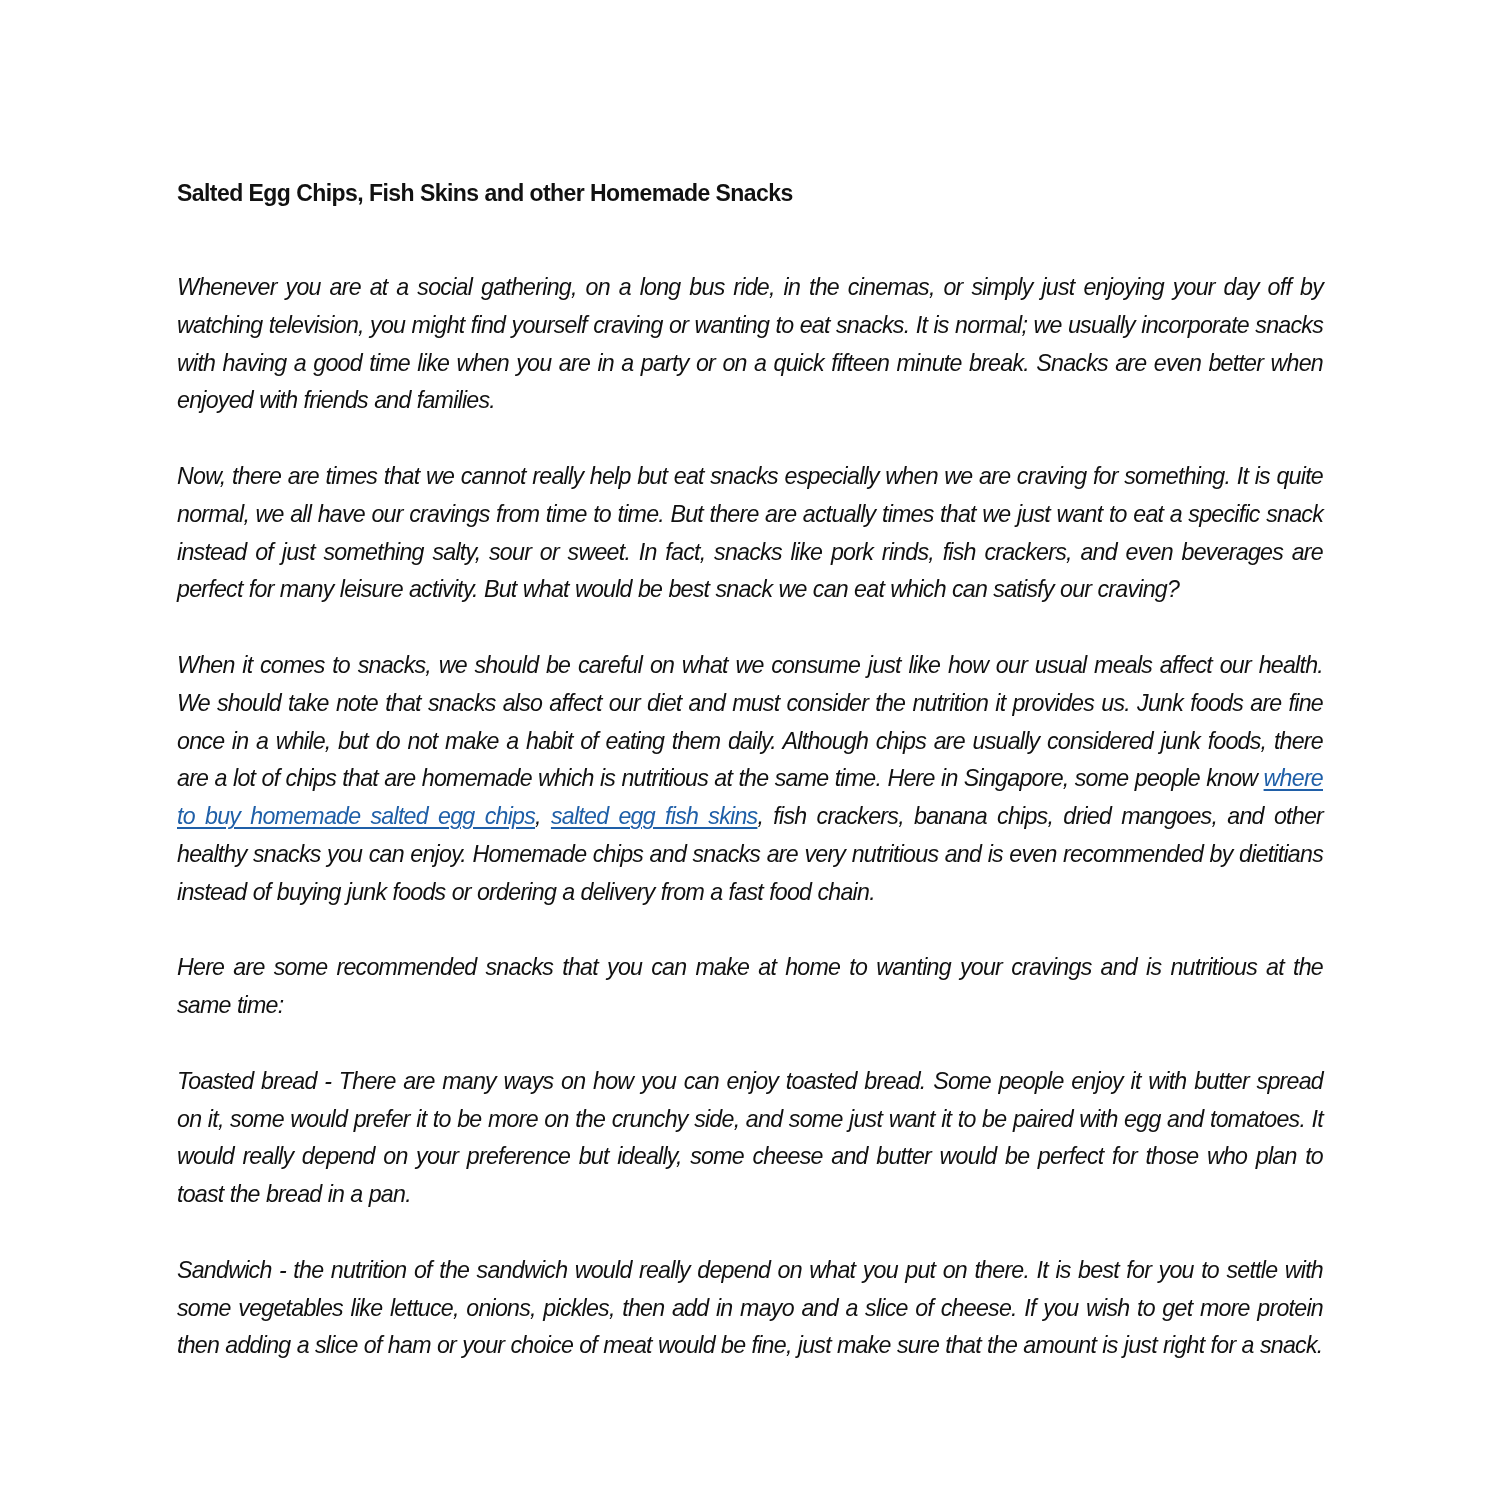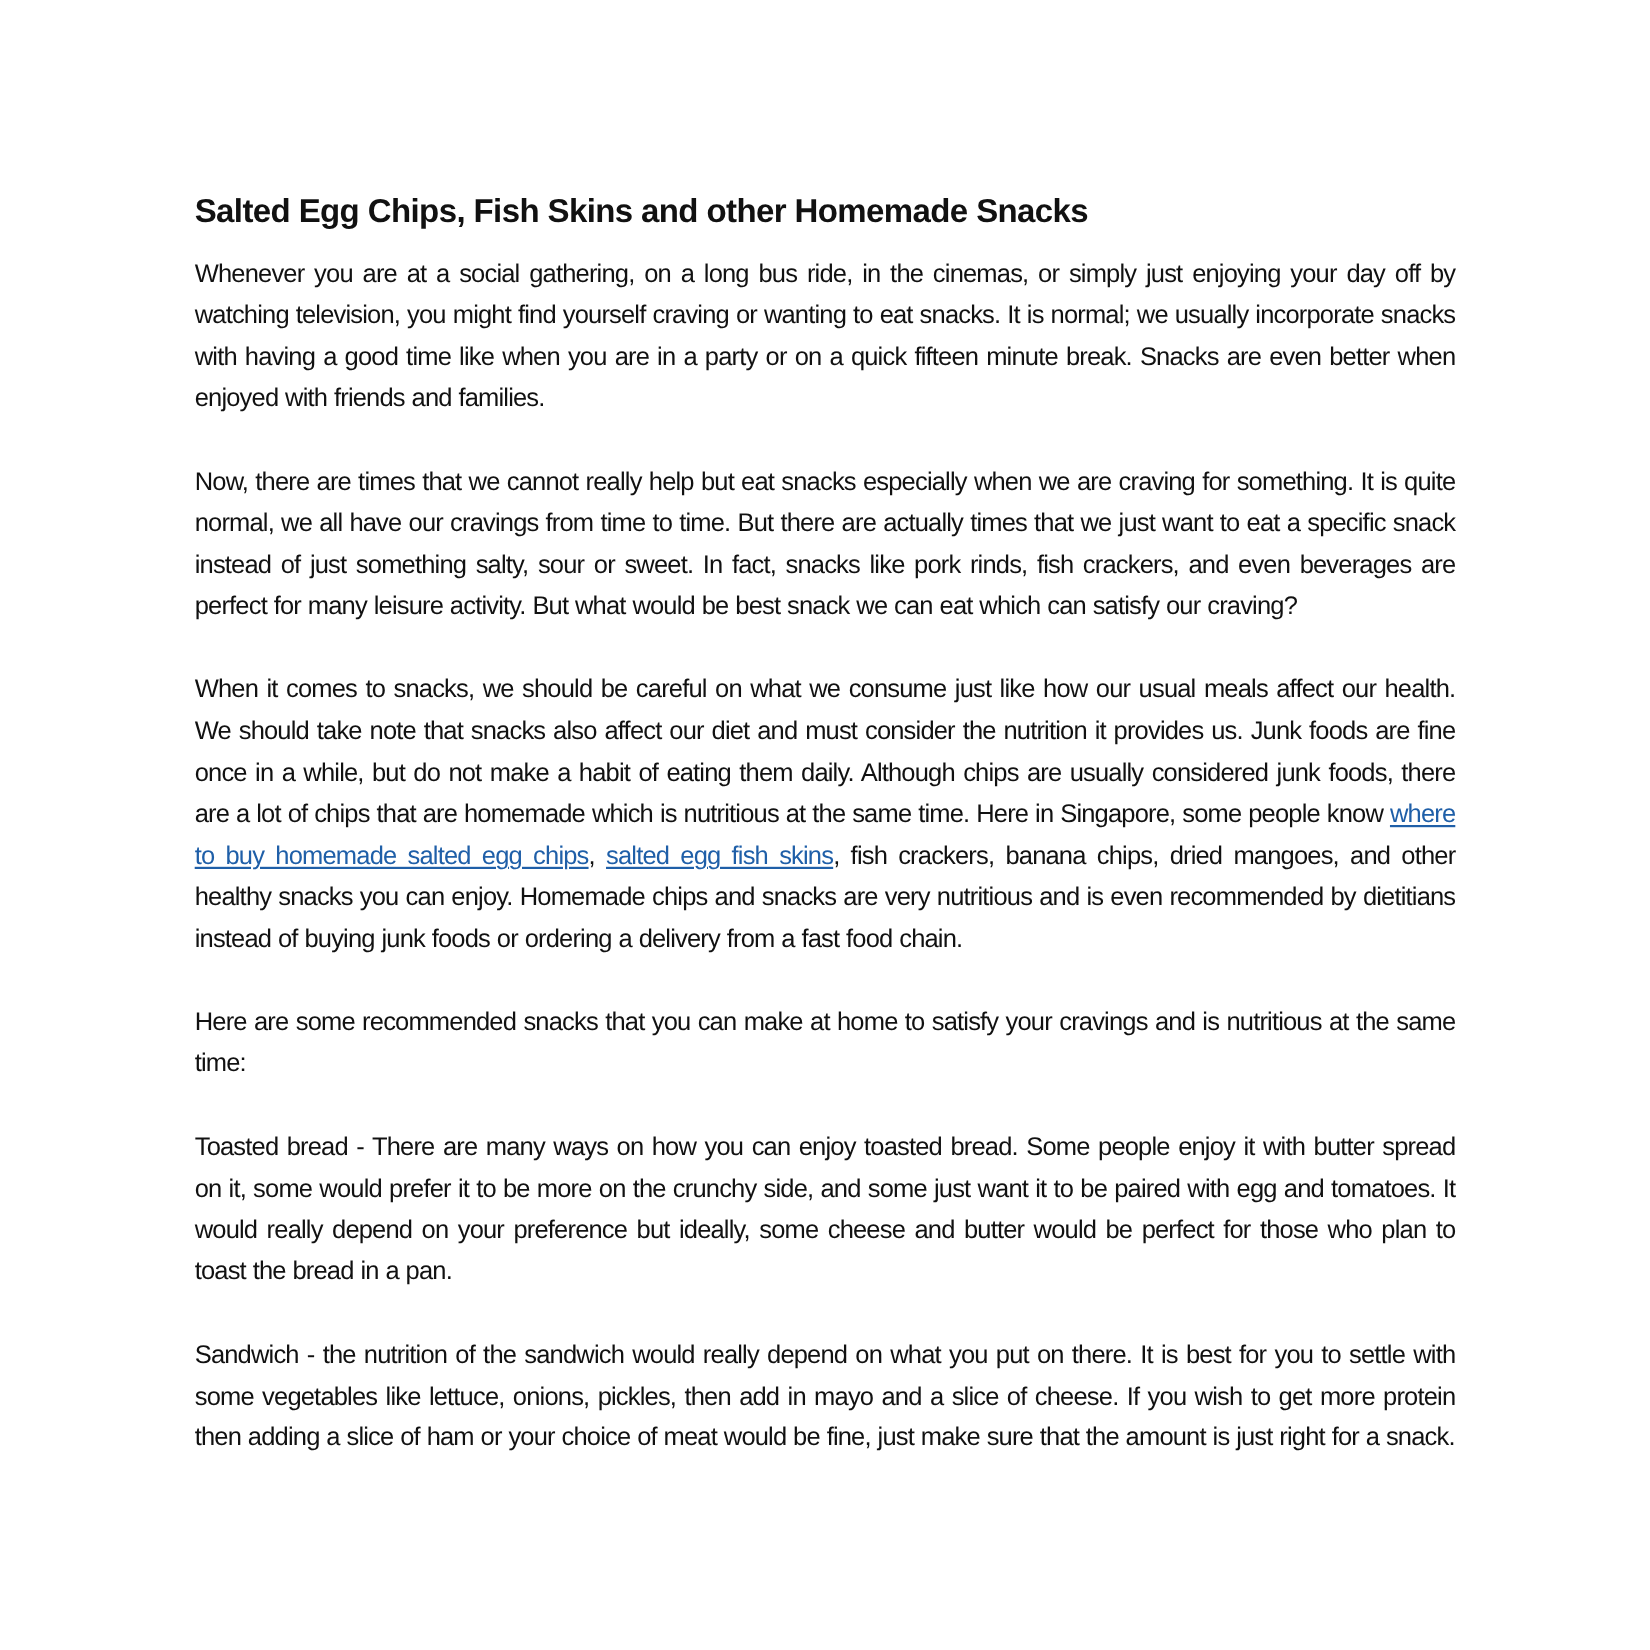--- a/index.html
+++ b/index.html
@@ -16,54 +16,55 @@
     .page {
       position: absolute;
       left: 177px;
       top: 174px;
       width: 1146px;
       color: #111111;
       font-family: "Liberation Sans", sans-serif;
     }
     .title {
       font-weight: bold;
-      font-size: 30px;
+      font-size: 23px;
       line-height: 38px;
-      margin: 0 0 18px 0;
+      margin: 0 0 57px 0;
       letter-spacing: -0.55px;
       word-spacing: 0px;
       white-space: nowrap;
     }
     .para {
       font-size: 23.2px;
       line-height: 37.8px;
       text-align: justify;
       text-align-last: left;
       margin: 0 0 37.8px 0;
       letter-spacing: -0.75px;
       word-spacing: 0.5px;
       hyphens: none;
+      font-style: italic;
     }
     .para a {
       color: #1f5fa8;
       text-decoration: underline;
       text-decoration-thickness: 1.5px;
       text-underline-offset: 3px;
     }
   </style>
 </head>
 <body>
 
 <div class="page">
   <div class="title">Salted Egg Chips, Fish Skins and other Homemade Snacks</div>
 
   <p class="para">Whenever you are at a social gathering, on a long bus ride, in the cinemas, or simply just enjoying your day off by watching television, you might find yourself craving or wanting to eat snacks. It is normal; we usually incorporate snacks with having a good time like when you are in a party or on a quick fifteen minute break. Snacks are even better when enjoyed with friends and families.</p>
 
   <p class="para">Now, there are times that we cannot really help but eat snacks especially when we are craving for something. It is quite normal, we all have our cravings from time to time. But there are actually times that we just want to eat a specific snack instead of just something salty, sour or sweet. In fact, snacks like pork rinds, fish crackers, and even beverages are perfect for many leisure activity. But what would be best snack we can eat which can satisfy our craving?</p>
 
   <p class="para"><span>When it comes to snacks, we should be careful on what we consume just like how our usual meals affect our health. We should take note that snacks also affect our diet and must consider the nutrition it provides us. Junk foods are fine once in a while, but do not make a habit of eating them daily. Although chips are usually considered junk foods, there are a lot of chips that are homemade which is nutritious at the same time. Here in Singapore, some people know </span><a style="color: rgb(31, 95, 168);">where to buy homemade salted egg chips</a><span>, </span><a style="color: rgb(31, 95, 168);">salted egg fish skins</a><span>, fish crackers, banana chips, dried mangoes, and other healthy snacks you can enjoy. Homemade chips and snacks are very nutritious and is even recommended by dietitians instead of buying junk foods or ordering a delivery from a fast food chain.</span></p>
 
-  <p class="para">Here are some recommended snacks that you can make at home to satisfy your cravings and is nutritious at the same time:</p>
+  <p class="para">Here are some recommended snacks that you can make at home to wanting your cravings and is nutritious at the same time:</p>
 
   <p class="para">Toasted bread - There are many ways on how you can enjoy toasted bread. Some people enjoy it with butter spread on it, some would prefer it to be more on the crunchy side, and some just want it to be paired with egg and tomatoes. It would really depend on your preference but ideally, some cheese and butter would be perfect for those who plan to toast the bread in a pan.</p>
 
   <p class="para">Sandwich - the nutrition of the sandwich would really depend on what you put on there. It is best for you to settle with some vegetables like lettuce, onions, pickles, then add in mayo and a slice of cheese. If you wish to get more protein then adding a slice of ham or your choice of meat would be fine, just make sure that the amount is just right for a snack.</p>
 </div>
 
 </body></html>

